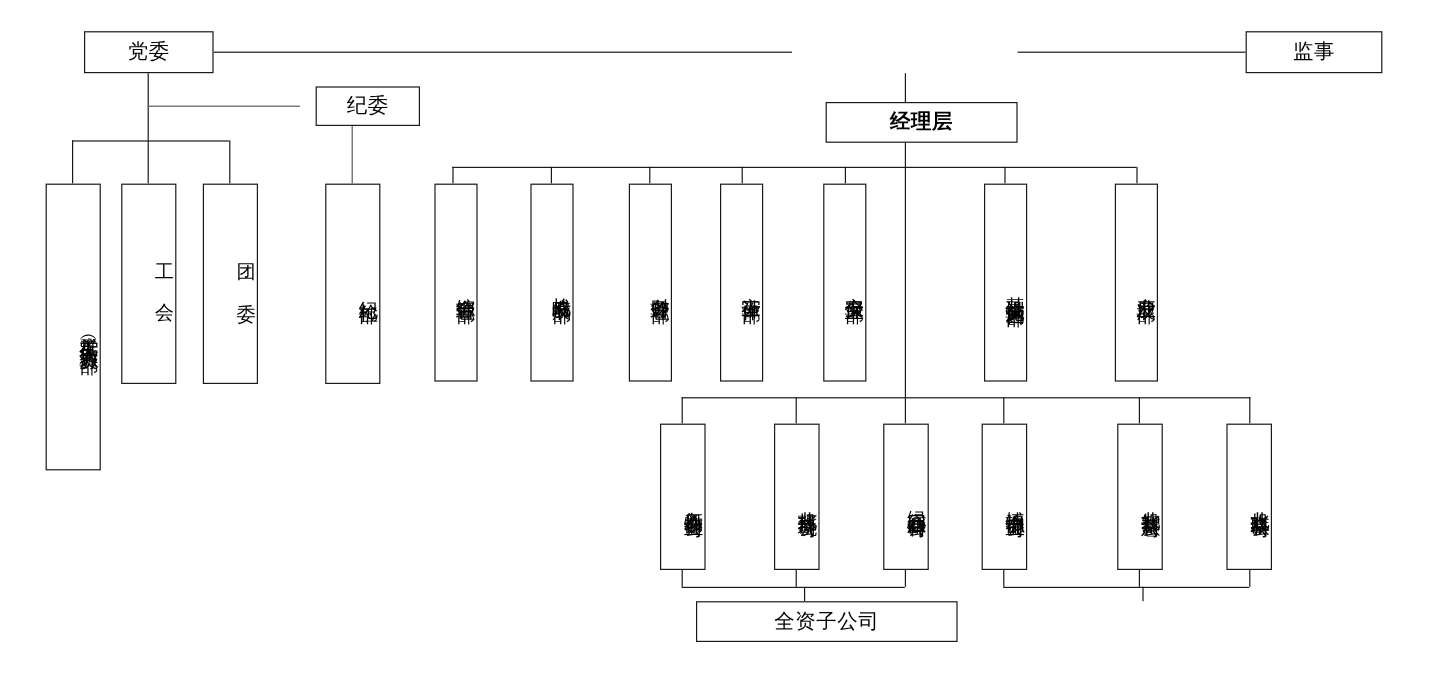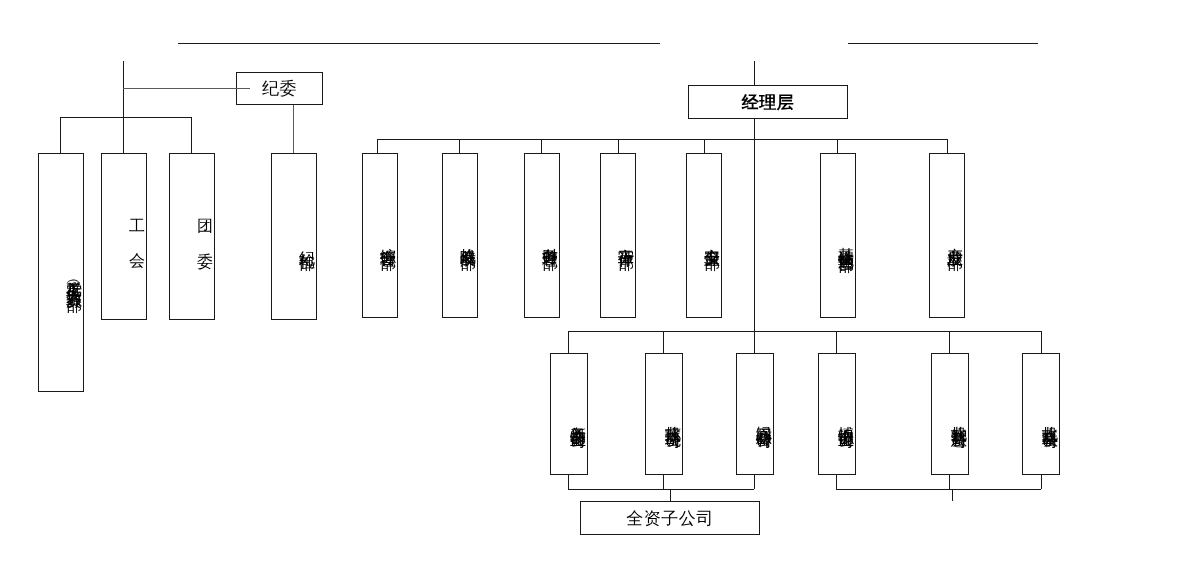--- a/index.html
+++ b/index.html
@@ -61,24 +61,26 @@
   }
   .ln.hz { height: 1.4px; }
   .ln.vt { width: 1.4px; }
   .ln.thin { background: #5a5a5a; }
 </style>
 </head>
 <body>
 
 <div id="chart">
 
+  <div class="box h" style="left:70px; top:26px; width:108px; height:35px;">党委</div>
 
 
+  <div class="box h" style="left:1038px; top:26px; width:114px; height:35px;">监事</div>
 
-  <div class="box h" style="left:236px; top:72px; width:87px; height:33px;">纪委</div>
+  <div class="box h" style="left:263px; top:72px; width:87px; height:33px;">纪委</div>
 
   <div class="box h" style="left:688px; top:85px; width:160px; height:34px;font-weight:bold;">经理层</div>
 
   <div class="ln hz" style="left:178px; top:43px; width:482px;"></div>
 
   <div class="ln hz" style="left:848px; top:43px; width:190px;"></div>
 
   <div class="ln vt" style="left:123px; top:61px; height:56px;"></div>
 
   <div class="ln hz thin" style="left:123px; top:88px; width:127px;"></div>
@@ -133,21 +135,21 @@
 
   <div class="box v" style="left:818px; top:353px; width:38px; height:122px;">博识物业公司</div>
   <div class="box v" style="left:931px; top:353px; width:38px; height:122px;">北投智慧公司</div>
   <div class="box v" style="left:1022px; top:353px; width:38px; height:122px;">北投卓联公司</div>
 
   <div class="ln vt" style="left:568px; top:475px; height:14px;"></div>
   <div class="ln vt" style="left:663px; top:475px; height:14px;"></div>
   <div class="ln vt" style="left:754px; top:475px; height:14px;"></div>
   <div class="ln hz" style="left:568px; top:489px; width:186px;"></div>
   <div class="ln vt" style="left:670px; top:489px; height:12px;"></div>
-  <div class="box h" style="left:580px; top:501px; width:180px; height:34px;">全资子公司</div>
+  <div class="box h" style="left:580px; top:501px; width:218px; height:34px;">全资子公司</div>
 
   <div class="ln vt" style="left:836px; top:475px; height:14px;"></div>
   <div class="ln vt" style="left:949px; top:475px; height:14px;"></div>
   <div class="ln vt" style="left:1041px; top:475px; height:14px;"></div>
   <div class="ln hz" style="left:836px; top:489px; width:205px;"></div>
   <div class="ln vt" style="left:952px; top:489px; height:12px;"></div>
 
 </div>
 
 </body></html>

